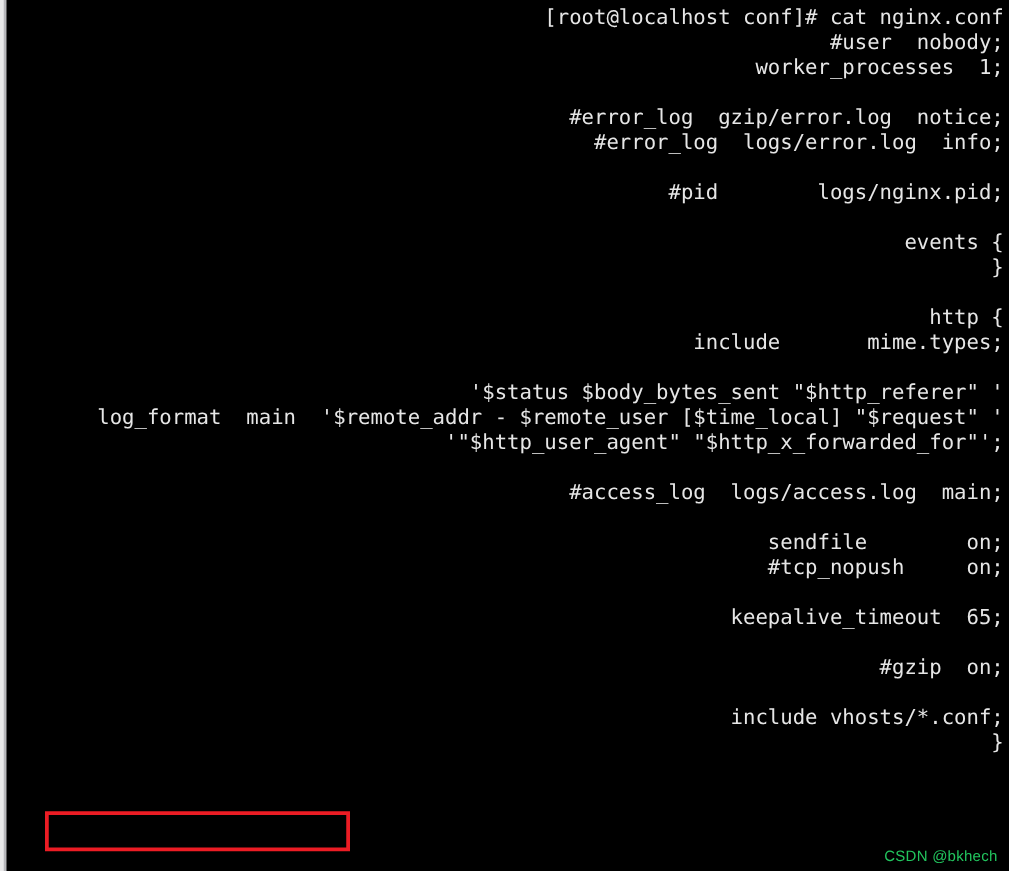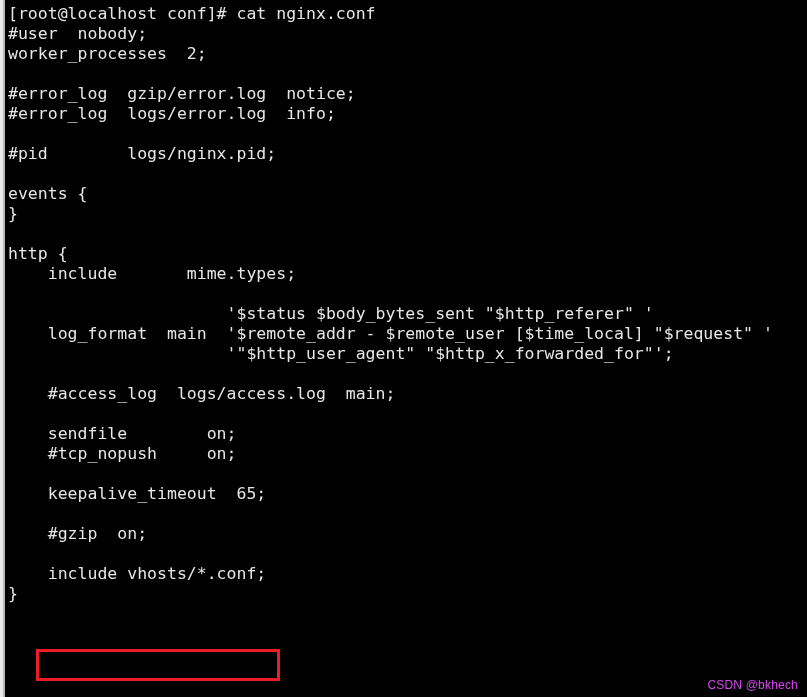--- a/index.html
+++ b/index.html
@@ -14,20 +14,21 @@
     overflow: hidden;
     font-family: "DejaVu Sans Mono", "Liberation Mono", monospace;
   }
 
   #terminal {
     position: relative;
     width: 807px;
     height: 697px;
     background: #000000;
     overflow: hidden;
+    text-align: right;
   }
 
   
   #left-edge {
     position: absolute;
     left: 0;
     top: 0;
     width: 5px;
     height: 697px;
     background: #e9e9ea;
@@ -77,38 +78,38 @@
     z-index: 4;
     pointer-events: none;
   }
 
   #watermark {
     position: absolute;
     right: 9px;
     bottom: 5px;
     font-family: "Liberation Sans", sans-serif;
     font-size: 12px;
-    color: #d946ef;
+    color: #22c55e;
     letter-spacing: 0.2px;
     z-index: 3;
     white-space: pre;
   }
 </style>
 </head>
 <body>
 
 <div id="terminal">
 
   <div id="left-edge"></div>
   <div id="left-edge-inner"></div>
 
   <div id="console">
       <div class="line">[root@localhost conf]# cat nginx.conf</div>
       <div class="line">#user  nobody;</div>
-      <div class="line">worker_processes  2;</div>
+      <div class="line">worker_processes  1;</div>
       <div class="line blank"></div>
       <div class="line">#error_log  gzip/error.log  notice;</div>
       <div class="line">#error_log  logs/error.log  info;</div>
       <div class="line blank"></div>
       <div class="line">#pid        logs/nginx.pid;</div>
       <div class="line blank"></div>
       <div class="line">events {</div>
       <div class="line">}</div>
       <div class="line blank"></div>
       <div class="line">http {</div>

